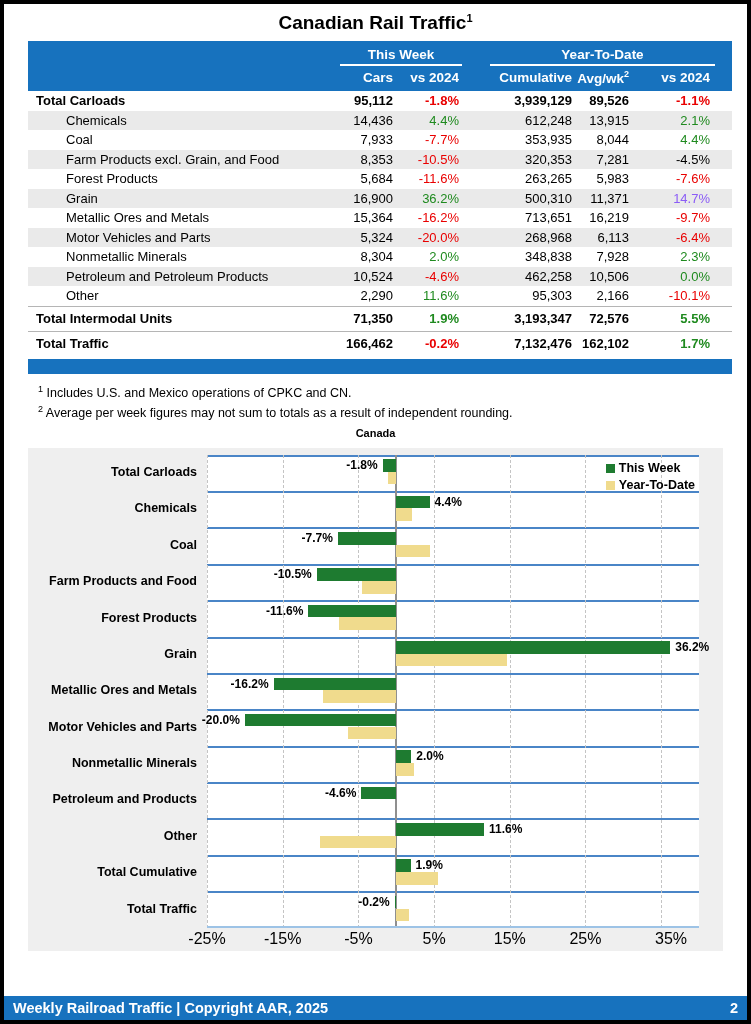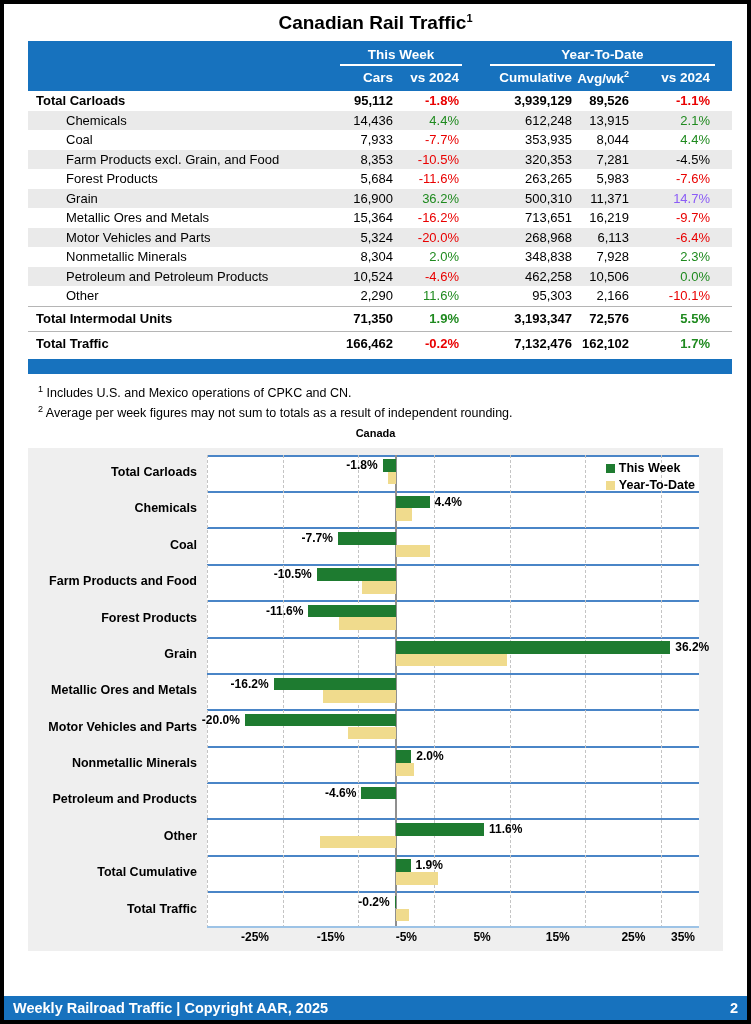--- a/index.html
+++ b/index.html
@@ -45,21 +45,21 @@
   .band{box-sizing:border-box;border-top:2px solid var(--sep);}
   .plot-bottom{position:absolute;left:0;right:0;bottom:0;height:0;border-bottom:2px solid #9DC3E6;}
   .gl{position:absolute;top:0;height:473px;width:0;border-left:1px dashed #C4C4C4;}
   .zero{position:absolute;top:0;height:473px;width:0;border-left:2px solid #8F8F8F;}
   .bar{position:absolute;}
   .dlab{position:absolute;font-size:12px;font-weight:bold;white-space:nowrap;line-height:14px;}
   .legend{position:absolute;top:5px;right:4px;z-index:6;}
   .leg-item{display:flex;align-items:center;height:17px;font-size:12.5px;font-weight:bold;}
   .leg-sq{width:9px;height:9px;margin-right:4px;display:inline-block;}
   .xlabs{position:absolute;left:179px;top:482px;width:492px;height:18px;}
-  .xt{position:absolute;transform:translateX(-50%);font-size:12px;font-weight:bold;white-space:nowrap;margin-left:48px;}
+  .xt{position:absolute;transform:translateX(-50%);font-size:16px;font-weight:normal;white-space:nowrap;}
   
   .footer{position:absolute;left:0;right:0;bottom:0;height:24px;background:var(--blue);
           color:#fff;font-weight:bold;font-size:14.5px;display:flex;align-items:center;
           justify-content:space-between;padding:0 9px;box-sizing:border-box;}
 </style>
 </head>
 <body>
 
 <div class="page" style="--blue: #1772BE; --sep: #4A85C7;">
 
@@ -298,21 +298,21 @@
         <span class="dlab" style="top: 440.115px; left: 182.717px; transform: translateX(-100%);">-0.2%</span>
         <div class="plot-bottom" style="border-bottom-color: rgb(157, 195, 230);"></div>
       </div>
     <div class="xlabs" id="xlabs">
         <span class="xt" style="left: 0px;">-25%</span>
         <span class="xt" style="left: 75.6923px;">-15%</span>
         <span class="xt" style="left: 151.385px;">-5%</span>
         <span class="xt" style="left: 227.077px;">5%</span>
         <span class="xt" style="left: 302.769px;">15%</span>
         <span class="xt" style="left: 378.462px;">25%</span>
-        <span class="xt" style="left: 428px;">35%</span>
+        <span class="xt" style="left: 464px;">35%</span>
       </div>
   </div>
 
   <div class="footer">
     <span>Weekly Railroad Traffic | Copyright AAR, 2025</span>
     <span>2</span>
   </div>
 
 </div>
 

